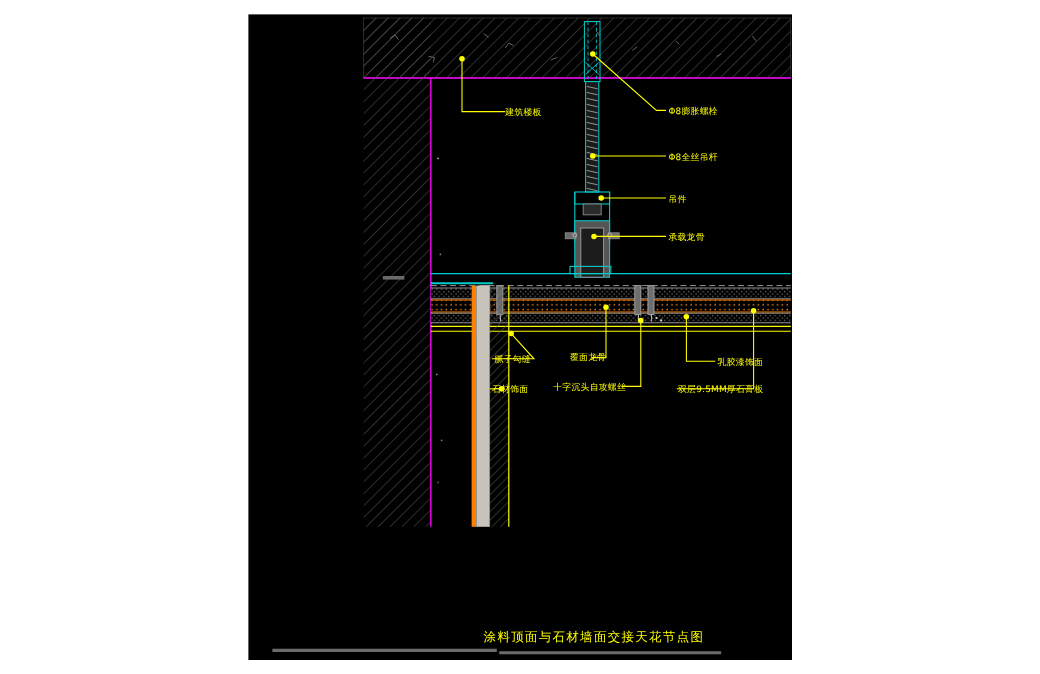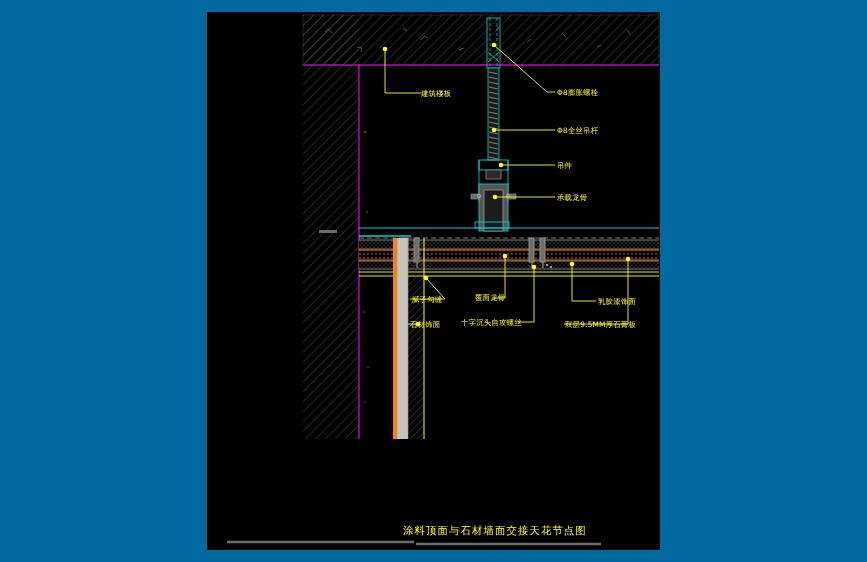--- a/index.html
+++ b/index.html
@@ -10,21 +10,21 @@
     height: 562px;
     overflow: hidden;
     font-family: "DejaVu Sans", "Liberation Sans", sans-serif;
   }
 
   #viewport {
     position: absolute;
     left: 0; top: 0;
     width: 867px;
     height: 562px;
-    background: #0369a1;
+    background: #ffffff;
   }
 
   
   #sheet {
     position: absolute;
     left: 207px;
     top: 12px;
     width: 453px;
     height: 538px;
     background: #000000;

